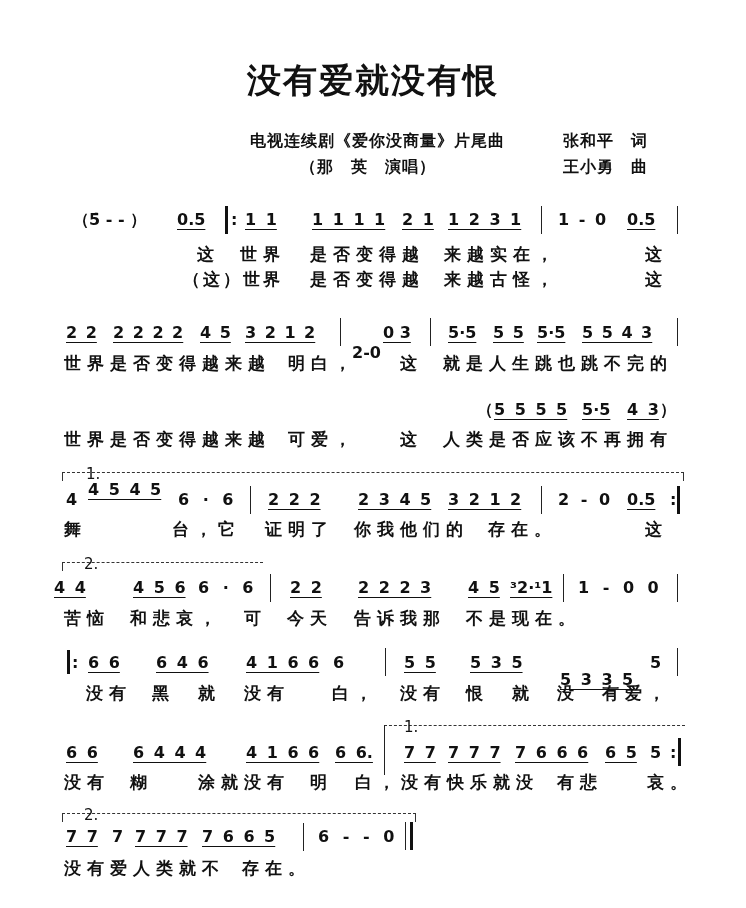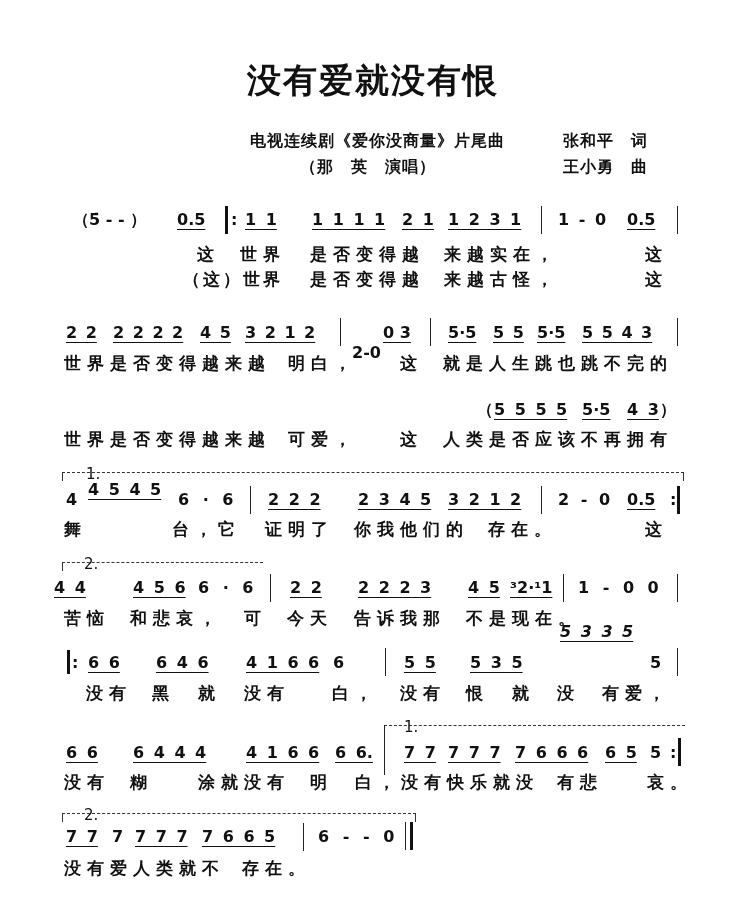--- a/index.html
+++ b/index.html
@@ -133,21 +133,21 @@
 <div>
   <div class="thick" style="left:67px;top:650px;height:24px;"></div>
   <span class="abs notes" style="left:72px;top:653px;">:</span>
   <span class="abs notes u1" style="left:88px;top:653px;word-spacing:4px;">6 6</span>
   <span class="abs notes u1" style="left:156px;top:653px;word-spacing:4px;">6 4 6</span>
   <span class="abs notes u1" style="left:246px;top:653px;word-spacing:4px;">4 1 6 6</span>
   <span class="abs notes" style="left:333px;top:653px;">6</span>
   <div class="bar" style="left:385px;top:648px;height:28px;"></div>
   <span class="abs notes u1" style="left:404px;top:653px;word-spacing:4px;">5 5</span>
   <span class="abs notes u1" style="left:470px;top:653px;word-spacing:4px;">5 3 5</span>
-  <span class="abs notes u1" style="left:560px;top:622px;word-spacing:4px;font-style:italic;">5 3 3 5</span>
+  <span class="abs notes u1" style="left:560px;top:670px;word-spacing:4px;">5 3 3 5</span>
   <span class="abs notes" style="left:650px;top:653px;">5</span>
   <div class="bar" style="left:677px;top:648px;height:28px;"></div>
 
   <span class="abs lyric" style="left:86px;top:682px;">没有</span>
   <span class="abs lyric" style="left:152px;top:682px;">黑</span>
   <span class="abs lyric" style="left:198px;top:682px;">就</span>
   <span class="abs lyric" style="left:244px;top:682px;">没有</span>
   <span class="abs lyric" style="left:332px;top:682px;">白，</span>
   <span class="abs lyric" style="left:400px;top:682px;">没有</span>
   <span class="abs lyric" style="left:466px;top:682px;">恨</span>

